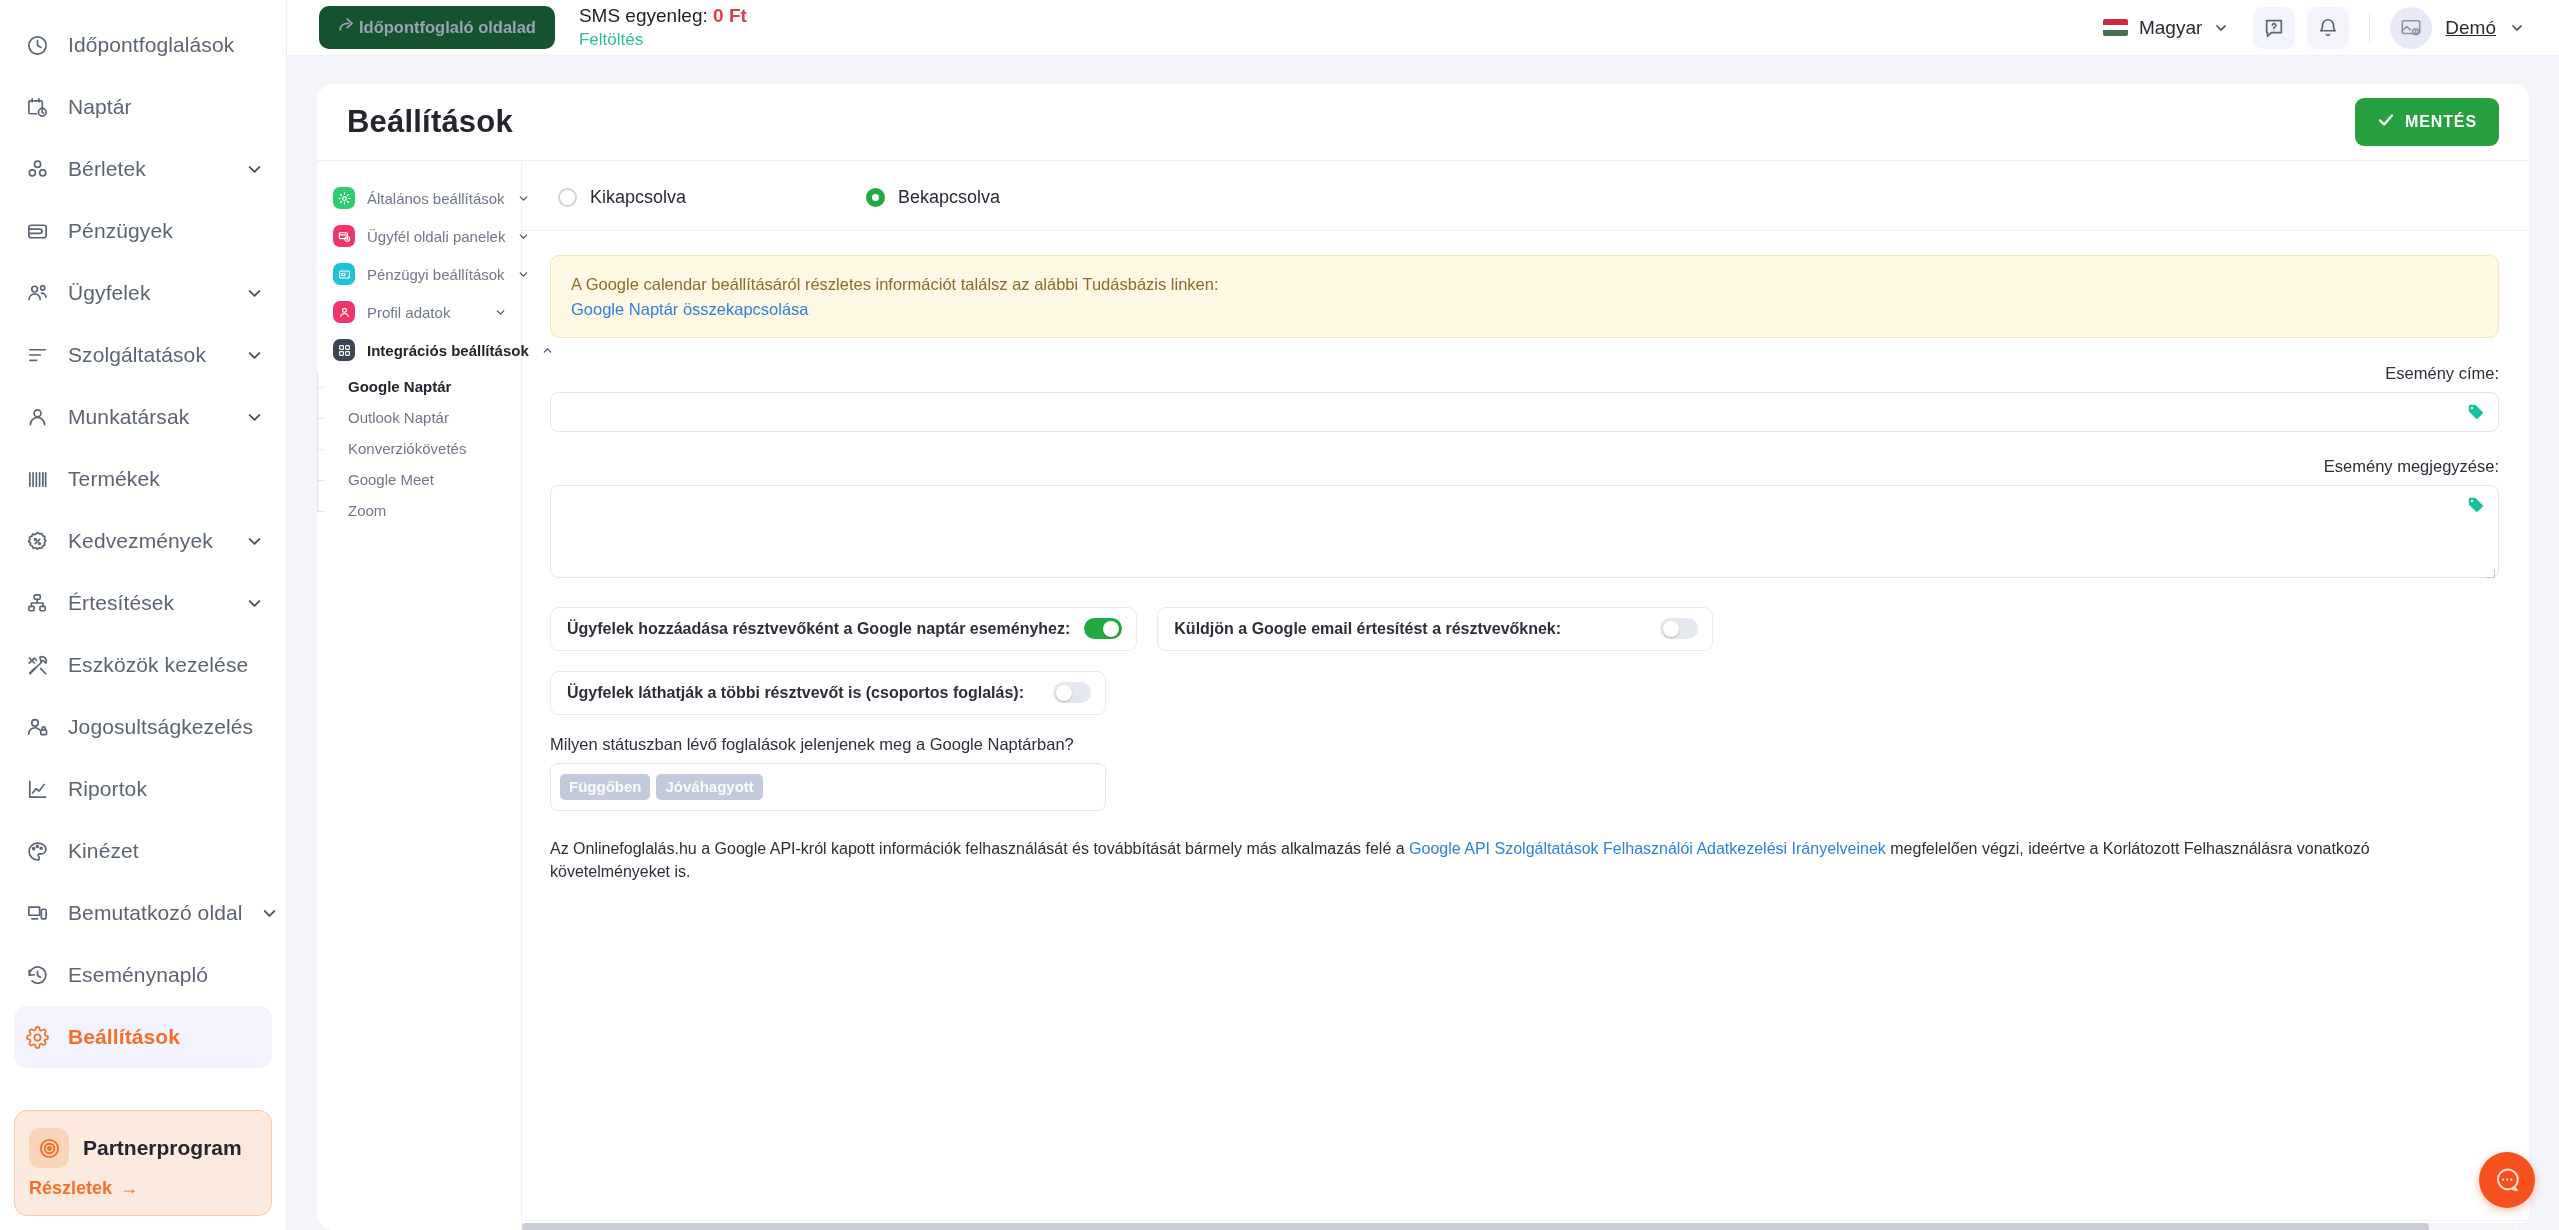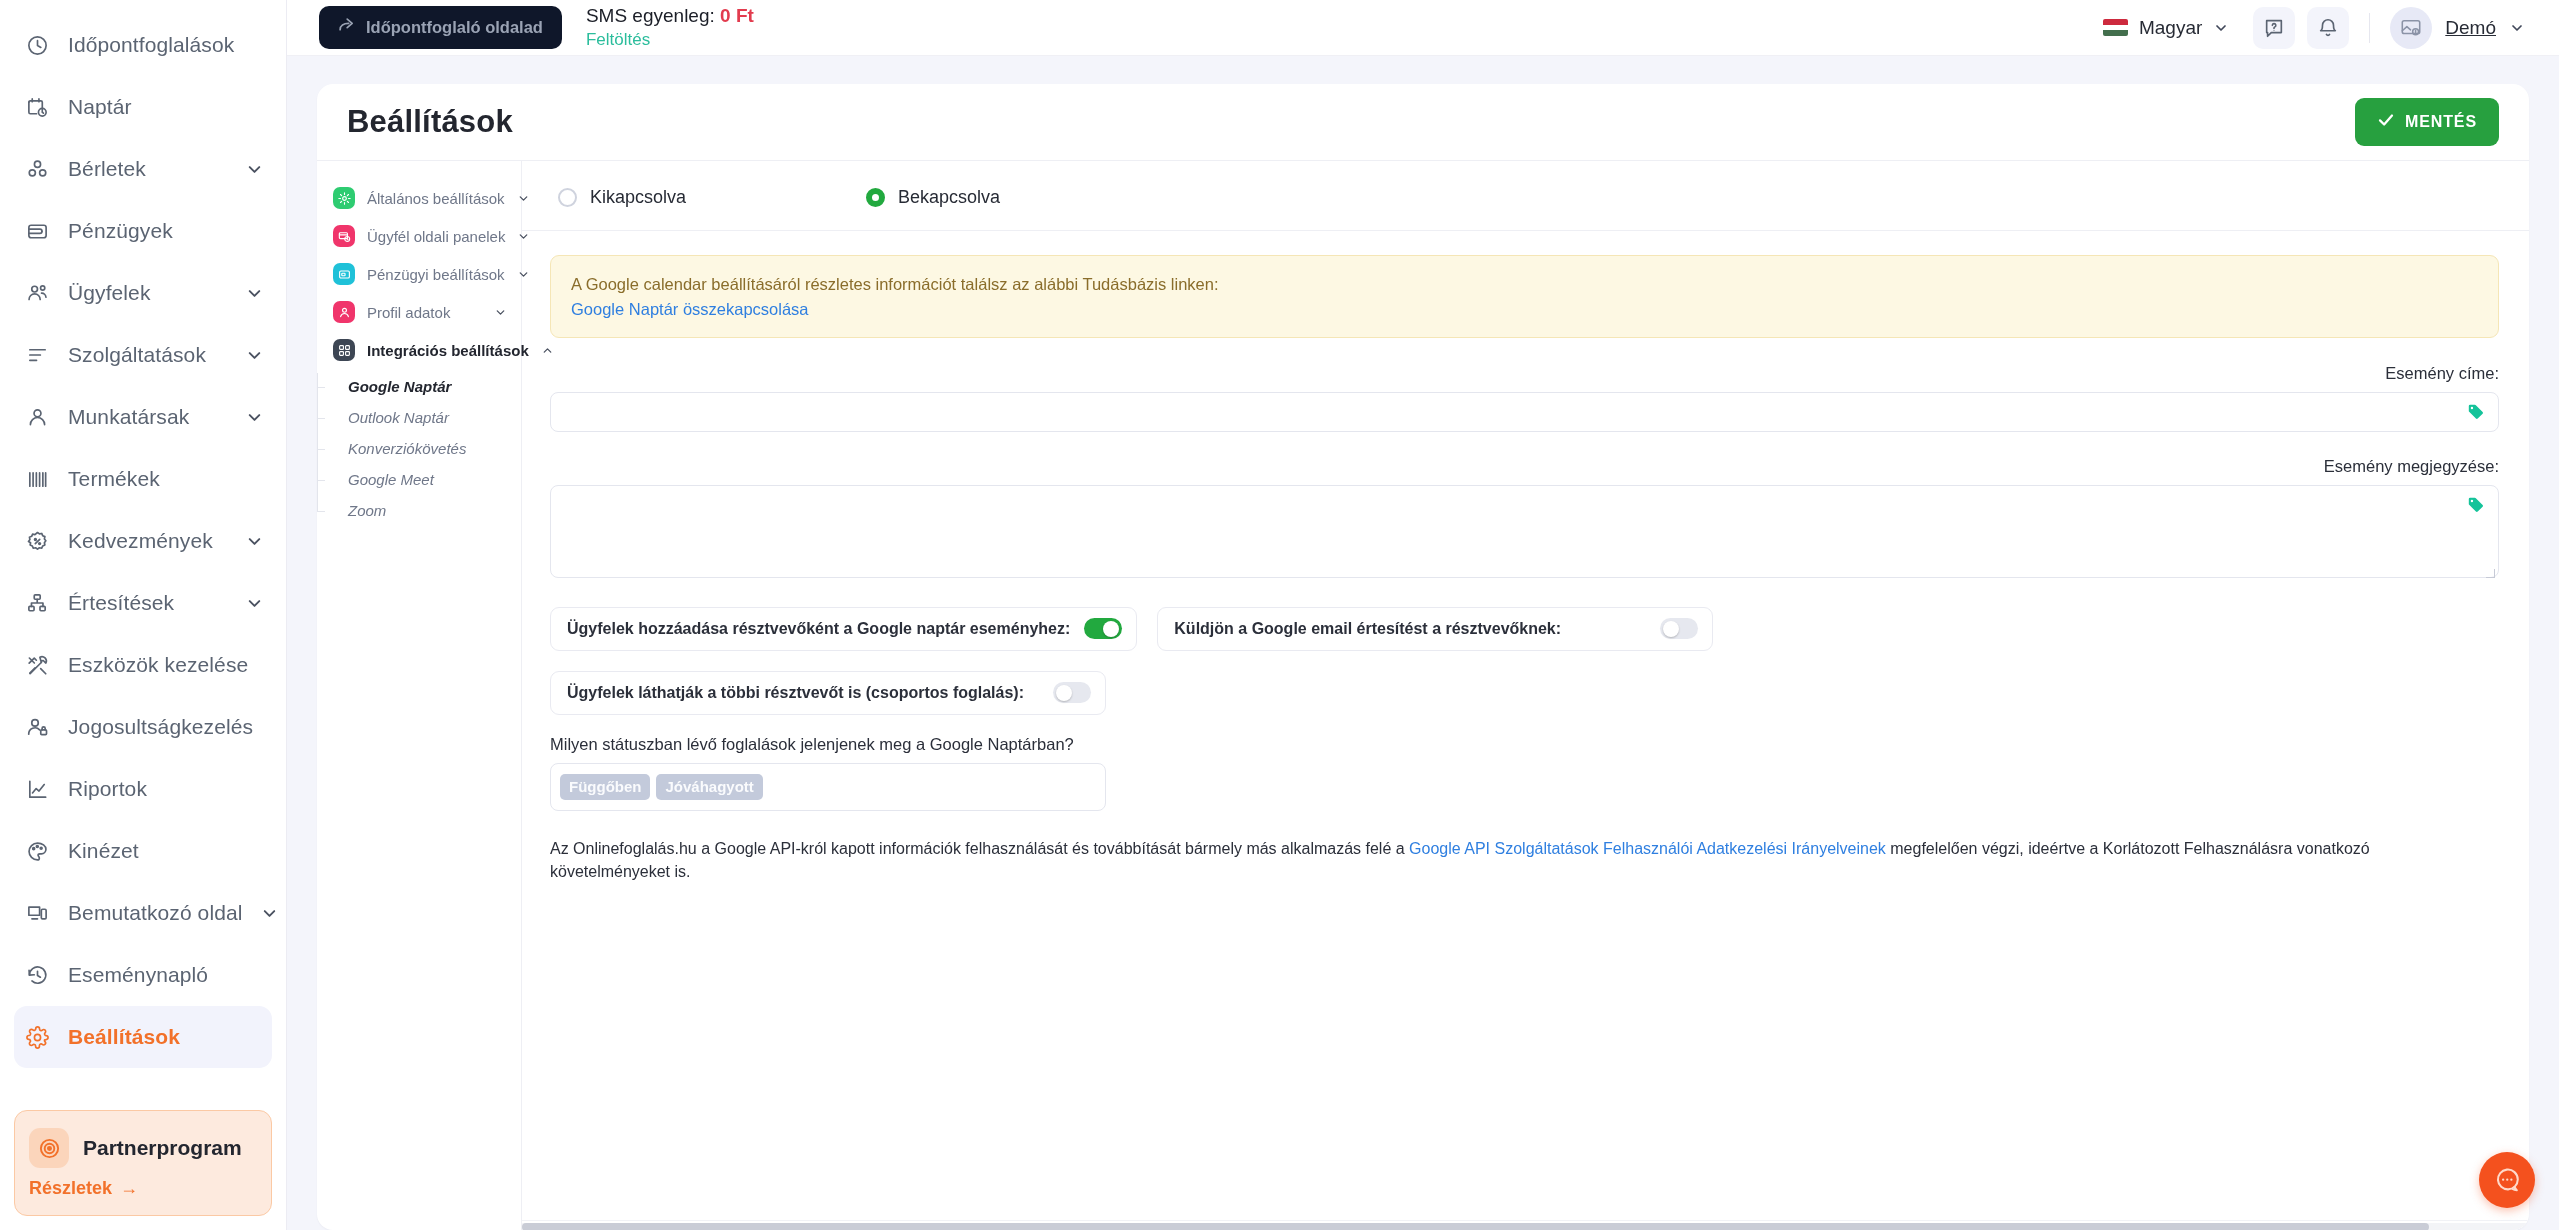--- a/index.html
+++ b/index.html
@@ -80,22 +80,22 @@
 
   
   #topbar {
     height: 56px; background: #ffffff;
     display: flex; align-items: center;
     padding: 0 30px 0 32px; gap: 0;
     flex: 0 0 56px;
     border-bottom: 1px solid #f0f0f5;
   }
   #booking-page-btn {
-    display: flex; align-items: center; gap: 11px;
-    background: #0f172a; border: none; border-radius: 10px;
+    display: flex; align-items: center; gap: 4px;
+    background: #14532d; border: none; border-radius: 10px;
     padding: 11px 19px; cursor: pointer;
     color: #9aa3b4; font-size: 16.5px; font-weight: 700;
     font-family: inherit;
   }
   #booking-page-btn svg { width: 17px; height: 17px; }
   #sms-block { margin-left: 24px; line-height: 1.05; }
   .sms-line1 { font-size: 19px; color: #1b1e27; white-space: nowrap; }
   .sms-amount { color: #e23b4e; font-weight: 700; }
   .sms-line2 { font-size: 17px; color: #2bbd9c; font-weight: 400; margin-top: 5px; cursor: pointer; }
   #top-right { margin-left: auto; display: flex; align-items: center; gap: 6px; }
@@ -176,21 +176,21 @@
   .snav-chev { color: #4a5160; display: flex; }
   .snav-chev svg { width: 13px; height: 13px; }
 
   #sub-items { padding: 2px 0 0 27px; position: relative; }
   #sub-items:before {
     content: ""; position: absolute; left: 0px; top: 4px; bottom: 14px;
     width: 1px; background: #e3e5ec;
   }
   .sub-item {
     font-size: 15px; color: #6f7789;
-    padding: 7px 0 7px 4px; cursor: pointer; position: relative; font-style: italic;
+    padding: 7px 0 7px 4px; cursor: pointer; position: relative;
   }
   .sub-item:before {
     content: ""; position: absolute; left: -27px; top: 50%;
     width: 8px; height: 1px; background: #e3e5ec;
   }
   .sub-item.active { color: #23262f; font-weight: 700; }
 
   
   #pane {
     flex: 1 1 auto; min-width: 0;

